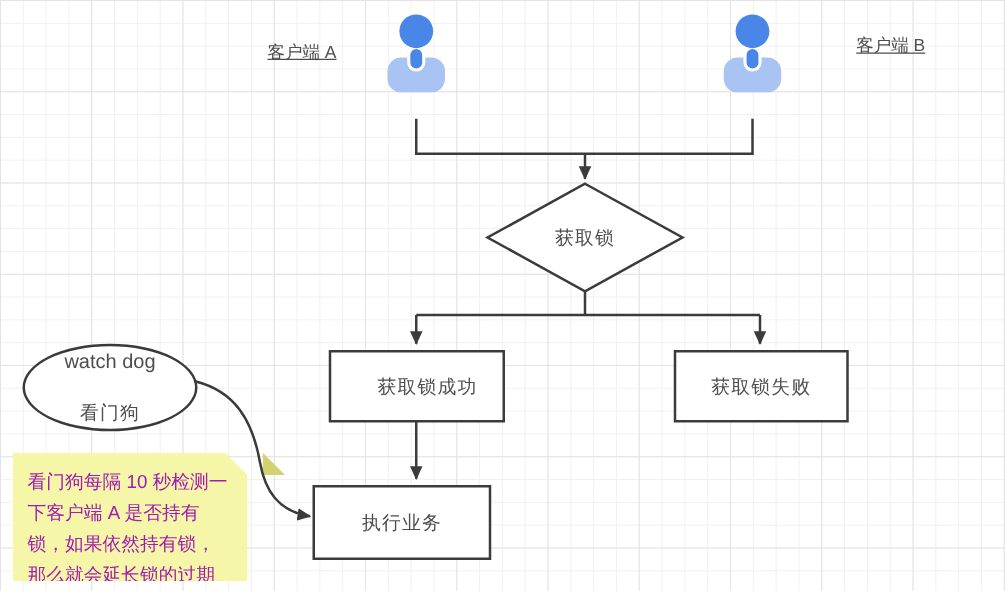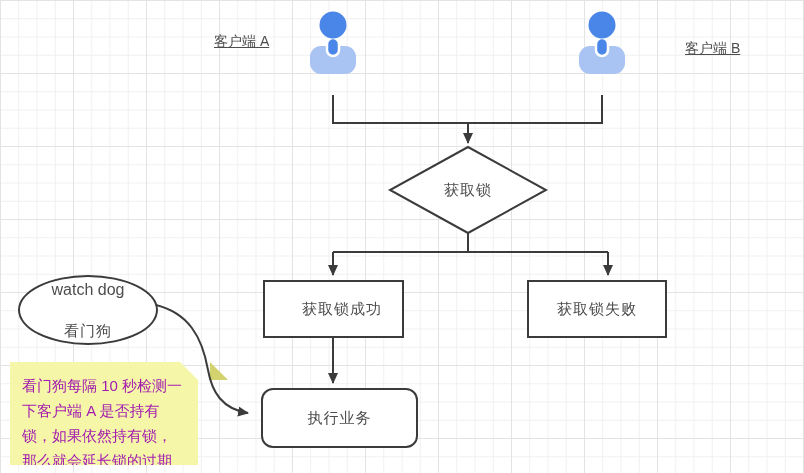--- a/index.html
+++ b/index.html
@@ -65,30 +65,30 @@
   </div>
   <div class="actor" style="left:578px;top:10px;">
     <svg width="48" height="64" viewBox="0 0 48 64">
       <rect x="1" y="36" width="46" height="28" rx="11" fill="#a9c4f2"></rect>
       <rect x="18" y="28" width="12" height="18" rx="6" fill="#4a86e8" stroke="#ffffff" stroke-width="2.5"></rect>
       <circle cx="24" cy="15" r="13.5" fill="#4a86e8"></circle>
     </svg>
   </div>
 
   <div class="actor-label" style="left:214px;top:33px;">客户端 A</div>
-  <div class="actor-label" style="left:685px;top:40px;">客户端 B</div>
+  <div class="actor-label" style="left:685px;top:28px;">客户端 B</div>
 
   <svg class="shape-layer" width="804" height="473">
     <polygon points="468,147 546,190 468,233 390,190" fill="#ffffff" stroke="#3b3b3b" stroke-width="2" stroke-linejoin="miter"></polygon>
   </svg>
   <div class="diamond-label" style="left:389px;top:146px;width:158px;height:88px;text-align:right;">获取锁</div>
 
   <div class="node" style="left:263px;top:280px;width:141px;height:58px;padding-left:17px;">获取锁成功</div>
-  <div class="node" style="left:527px;top:280px;width:140px;height:58px;">获取锁失败</div>
-  <div class="node" style="left:261px;top:388px;width:157px;height:60px;border-radius:12px;">执行业务</div>
+  <div class="node" style="left:539px;top:280px;width:140px;height:58px;">获取锁失败</div>
+  <div class="node" style="left:250px;top:388px;width:143px;height:60px;">执行业务</div>
 
   <div class="ellipse" style="left:18px;top:275px;width:140px;height:70px;">
     <span class="en">watch dog</span>
     <span class="zh">看门狗</span>
   </div>
 
   <svg class="connectors" width="804" height="473">
     <defs>
       <marker id="arr" viewBox="0 0 12 12" refX="10" refY="6" markerWidth="12" markerHeight="12" markerUnits="userSpaceOnUse" orient="auto">
         <path d="M0,1 L11,6 L0,11 Z" fill="#3b3b3b"></path>

